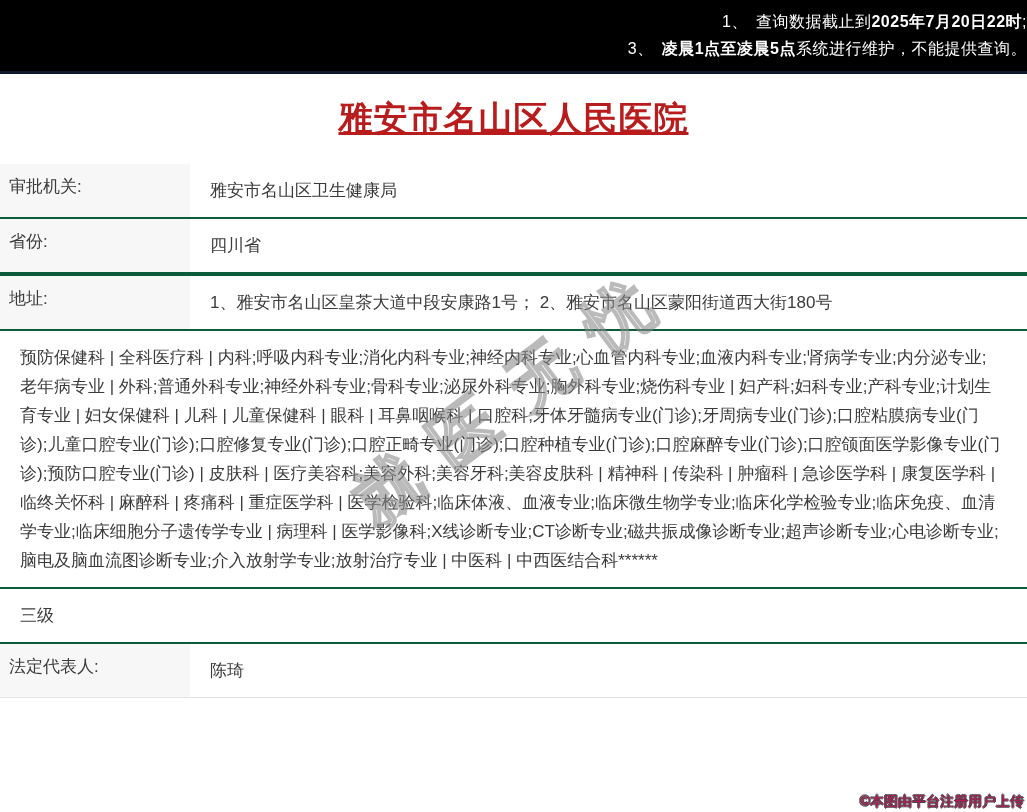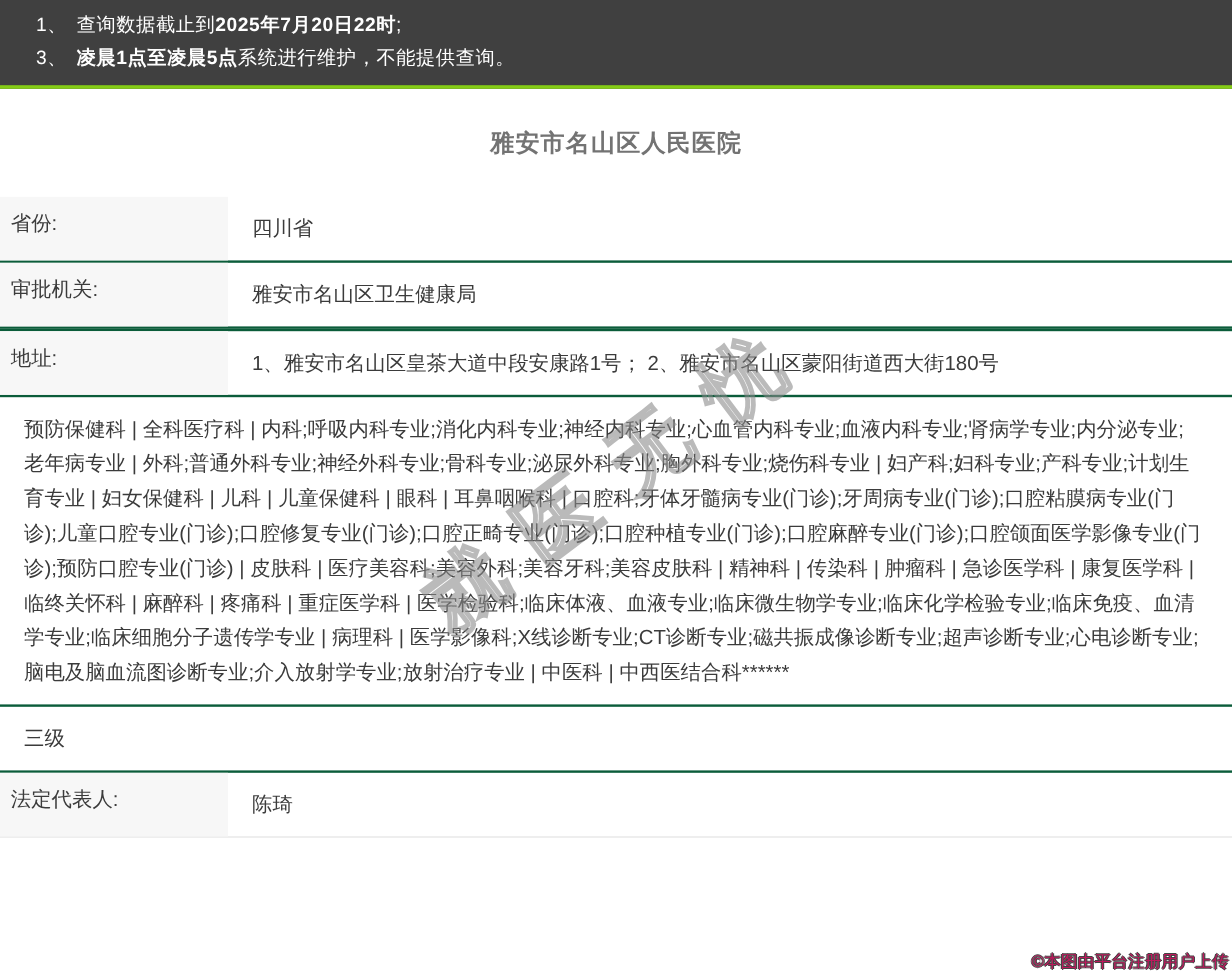--- a/index.html
+++ b/index.html
@@ -4,42 +4,44 @@
 <style>
   html,body{margin:0;padding:0;}
   body{
     width:1027px;height:812px;overflow:hidden;position:relative;
     background:#ffffff;
     font-family:"Liberation Sans","DejaVu Sans",sans-serif;
     color:#3b3b3b;
   }
   
   .notice{
-    background:#404040;
+    background:#000000;
     color:#ffffff;
     padding:8px 0 9px 0;
-    border-bottom:3px solid #84cc16;
+    border-bottom:3px solid #0f172a;
+    text-align:right;
   }
   .notice-line{
     font-size:16px;
     line-height:27px;
     padding-left:30px;
     letter-spacing:0.5px;
   }
   .notice-line .num{margin-right:8px;}
   .notice-line b{font-weight:bold;}
   
   .page-title{
     margin:0;
     height:90px;
     display:flex;align-items:center;justify-content:center;
-    font-size:20px;
+    font-size:34px;
     font-weight:600;
-    color:#737373;
+    color:#b91c1c;
     letter-spacing:1px;
+    text-decoration:underline;
   }
   
   .info-table{width:100%;}
   .info-row{
     display:flex;
     border-top:2px solid #0b5c3a;
   }
   .info-row:first-child{border-top:none;}
   .info-row:last-child{border-bottom:1px solid #e3e3e3;}
   .info-label{
@@ -91,26 +93,26 @@
   </div>
   <div class="notice-line">
     <span class="num">3、</span><span></span><b>凌晨1点至凌晨5点</b><span>系统进行维护，不能提供查询。</span>
   </div>
 </div>
 
 <h1 class="page-title">雅安市名山区人民医院</h1>
 
 <div class="info-table">
   <div class="info-row">
+    <div class="info-label">审批机关:</div>
+    <div class="info-value">雅安市名山区卫生健康局</div>
+  </div>
+  <div class="info-row">
     <div class="info-label">省份:</div>
     <div class="info-value">四川省</div>
-  </div>
-  <div class="info-row">
-    <div class="info-label">审批机关:</div>
-    <div class="info-value">雅安市名山区卫生健康局</div>
   </div>
   <div class="info-row">
   </div>
   <div class="info-row">
     <div class="info-label">地址:</div>
     <div class="info-value">1、雅安市名山区皇茶大道中段安康路1号；&nbsp;2、雅安市名山区蒙阳街道西大街180号</div>
   </div>
   <div class="info-row">
     <div class="info-value">预防保健科 | 全科医疗科 | 内科;呼吸内科专业;消化内科专业;神经内科专业;心血管内科专业;血液内科专业;肾病学专业;内分泌专业;老年病专业 | 外科;普通外科专业;神经外科专业;骨科专业;泌尿外科专业;胸外科专业;烧伤科专业 | 妇产科;妇科专业;产科专业;计划生育专业 | 妇女保健科 | 儿科 | 儿童保健科 | 眼科 | 耳鼻咽喉科 | 口腔科;牙体牙髓病专业(门诊);牙周病专业(门诊);口腔粘膜病专业(门诊);儿童口腔专业(门诊);口腔修复专业(门诊);口腔正畸专业(门诊);口腔种植专业(门诊);口腔麻醉专业(门诊);口腔颌面医学影像专业(门诊);预防口腔专业(门诊) | 皮肤科 | 医疗美容科;美容外科;美容牙科;美容皮肤科 | 精神科 | 传染科 | 肿瘤科 | 急诊医学科 | 康复医学科 | 临终关怀科 | 麻醉科 | 疼痛科 | 重症医学科 | 医学检验科;临床体液、血液专业;临床微生物学专业;临床化学检验专业;临床免疫、血清学专业;临床细胞分子遗传学专业 | 病理科 | 医学影像科;X线诊断专业;CT诊断专业;磁共振成像诊断专业;超声诊断专业;心电诊断专业;脑电及脑血流图诊断专业;介入放射学专业;放射治疗专业 | 中医科 | 中西医结合科******</div>
   </div>

